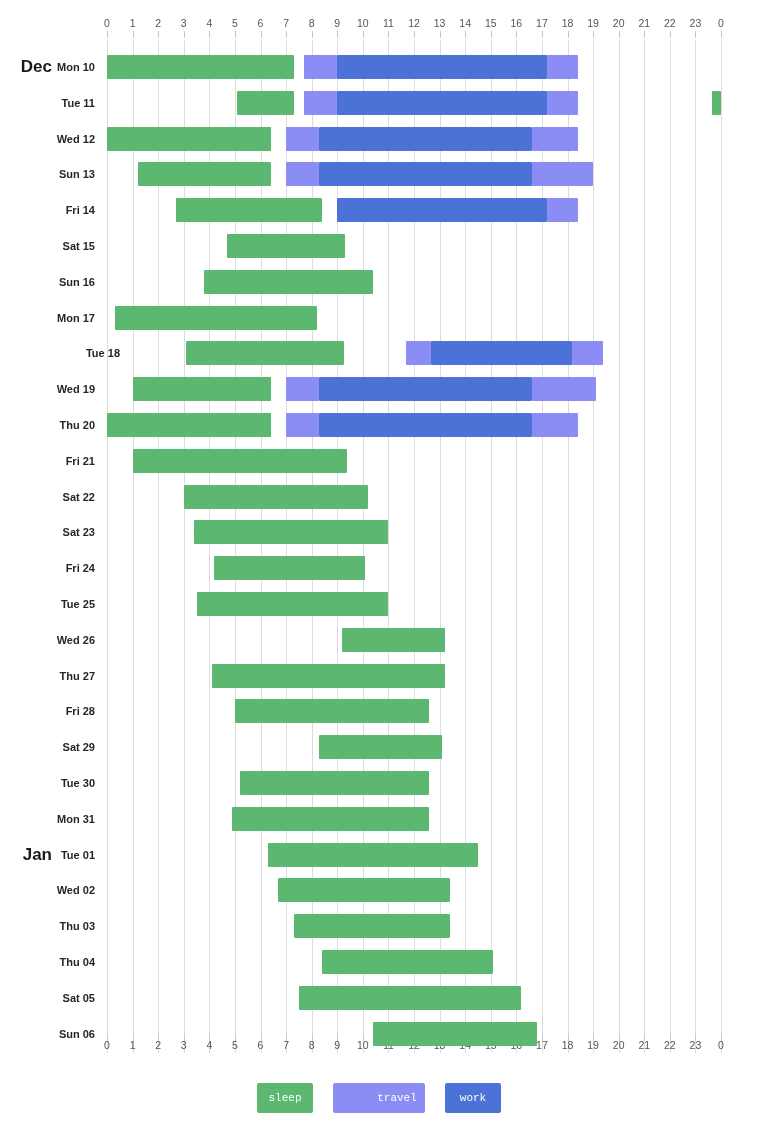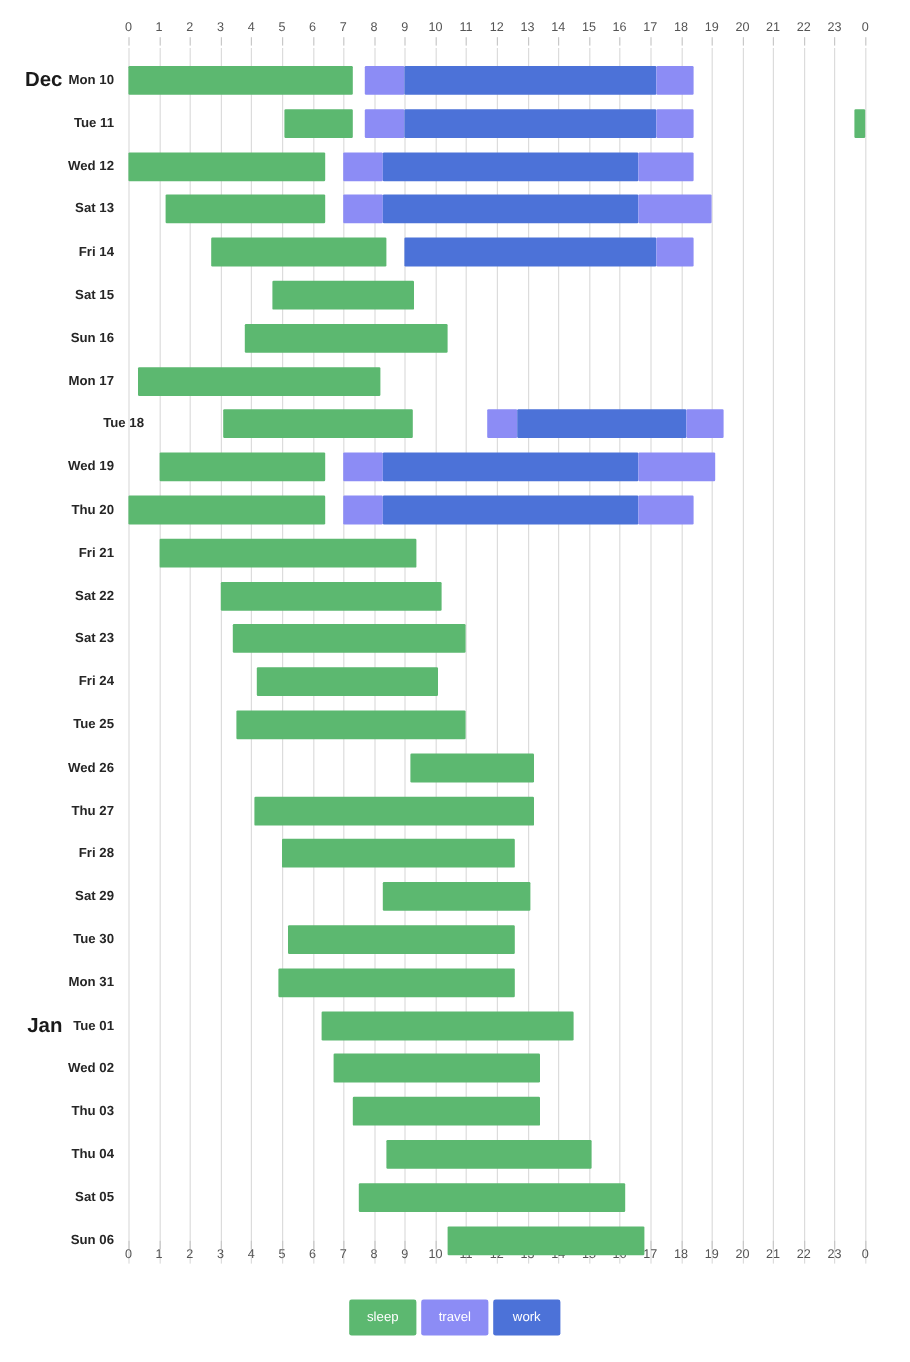--- a/index.html
+++ b/index.html
@@ -116,21 +116,22 @@
   
   .legend {
     position: absolute;
     left: 0;
     top: 1082px;
     width: 758px;
     height: 32px;
     display: flex;
     justify-content: center;
     align-items: center;
-    gap: 4px;
+    gap: 20px;
+    font-family: Liberation Mono, monospace;
   }
   .legend-item {
     width: 56px;
     height: 30px;
     display: flex;
     align-items: center;
     justify-content: center;
     border-radius: 2px;
   }
   .legend-label {
@@ -303,21 +304,21 @@
       <div class="row" style="top: 120.6px;">
         <div class="row-label">Wed 12</div>
         <div class="bars">
           <div class="bar" title="sleep 0–6.4" style="left: 0px; width: 163.733px; background: rgb(92, 184, 112);"></div>
           <div class="bar" title="travel 7–8.3" style="left: 179.083px; width: 33.2583px; background: rgb(140, 140, 245);"></div>
           <div class="bar" title="work 8.3–16.6" style="left: 212.342px; width: 212.342px; background: rgb(76, 114, 216);"></div>
           <div class="bar" title="travel 16.6–18.4" style="left: 424.683px; width: 46.05px; background: rgb(140, 140, 245);"></div>
         </div>
       </div>
       <div class="row" style="top: 156.4px;">
-        <div class="row-label">Sat 13</div>
+        <div class="row-label">Sun 13</div>
         <div class="bars">
           <div class="bar" title="sleep 1.2–6.4" style="left: 30.7px; width: 133.033px; background: rgb(92, 184, 112);"></div>
           <div class="bar" title="travel 7–8.3" style="left: 179.083px; width: 33.2583px; background: rgb(140, 140, 245);"></div>
           <div class="bar" title="work 8.3–16.6" style="left: 212.342px; width: 212.342px; background: rgb(76, 114, 216);"></div>
           <div class="bar" title="travel 16.6–19" style="left: 424.683px; width: 61.4px; background: rgb(140, 140, 245);"></div>
         </div>
       </div>
       <div class="row" style="top: 192.2px;">
         <div class="row-label">Fri 14</div>
         <div class="bars">
@@ -473,21 +474,21 @@
         <div class="bars">
           <div class="bar" title="sleep 10.4–16.8" style="left: 266.067px; width: 163.733px; background: rgb(92, 184, 112);"></div>
         </div>
       </div>
     </div>
 
   <div class="legend" id="legend">
       <div class="legend-item" style="background: rgb(92, 184, 112);">
         <span class="legend-label">sleep</span>
       </div>
-      <div class="legend-item" style="background: rgb(140, 140, 245);">
+      <div class="legend-item" style="background: rgb(140, 140, 245); padding-left: 36px;">
         <span class="legend-label">travel</span>
       </div>
       <div class="legend-item" style="background: rgb(76, 114, 216);">
         <span class="legend-label">work</span>
       </div>
     </div>
 
 </div>
 
 </body></html>

